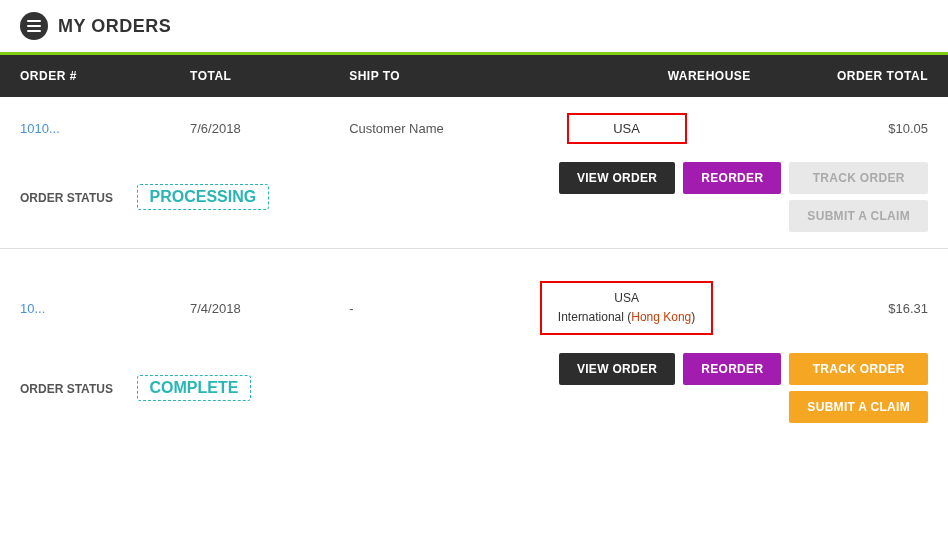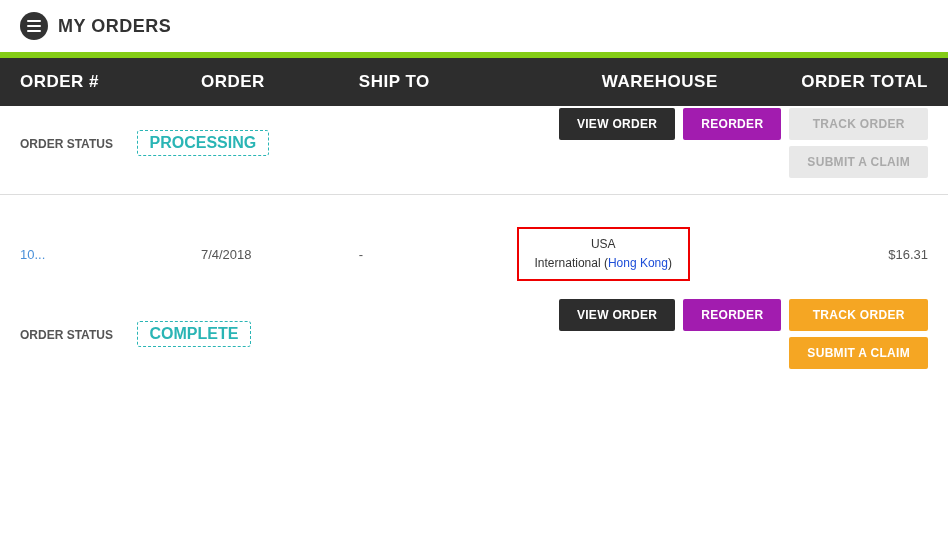--- a/index.html
+++ b/index.html
@@ -7,21 +7,21 @@
       font-family: Arial, sans-serif;
       background: #fff;
       color: #333;
       font-size: 13px;
     }
 
     .page-header {
       display: flex;
       align-items: center;
       padding: 12px 20px;
-      border-bottom: 6px solid #84cc16;
+      border-bottom: 3px solid #84cc16;
     }
 
     .menu-icon {
       width: 28px;
       height: 28px;
       background: #333;
       border-radius: 50%;
       display: flex;
       flex-direction: column;
       align-items: center;
@@ -51,21 +51,21 @@
     }
 
     .orders-table thead tr {
       background: #2d2d2d;
       color: #fff;
     }
 
     .orders-table thead th {
       padding: 14px 20px;
       text-align: left;
-      font-size: 17px;
+      font-size: 12px;
       font-weight: bold;
       letter-spacing: 0.5px;
     }
 
     .orders-table thead th.center {
       text-align: right;
     }
 
     .order-row td {
       padding: 16px 20px;
@@ -104,21 +104,21 @@
       padding: 6px 16px;
       display: inline-block;
       font-size: 12px;
       color: #333;
       text-align: center;
       min-width: 150px;
       line-height: 1.6;
     }
 
     .warehouse-box-multi .highlight {
-      color: #1d4ed8;
+      color: #c2410c;
     }
 
     .order-total {
       color: #555;
       font-size: 13px;
       text-align: right;
     }
 
     .status-row td {
       padding: 2px 20px 16px 20px;
@@ -201,27 +201,34 @@
     <span></span>
     <span></span>
   </div>
   <span class="page-title">MY ORDERS</span>
 </div>
 
 <table class="orders-table">
   <thead>
     <tr>
       <th>ORDER #</th>
-      <th>ORDER</th>
+      <th>TOTAL</th>
       <th>SHIP TO</th>
       <th class="center">WAREHOUSE</th>
       <th class="center">ORDER TOTAL</th>
     </tr>
   </thead>
   <tbody id="orders-body">
+  <tr class="order-row">
+        <td><a class="order-link">1010...</a></td>
+        <td><span class="order-date">7/6/2018</span></td>
+        <td><span class="order-customer">Customer Name</span></td>
+        <td class="warehouse-col"><div class="warehouse-box">USA</div></td>
+        <td class="order-total">$10.05</td>
+      </tr>
       <tr class="status-row">
         <td colspan="2">
     <span class="order-status-label">ORDER STATUS</span>
     <span class="status-badge processing">PROCESSING</span>
   </td>
         <td></td>
         <td colspan="2">
       <div style="display:flex; gap:8px; align-items:flex-start; justify-content:flex-end;">
         <button class="btn btn-dark">VIEW ORDER</button>
         <button class="btn btn-orange">REORDER</button>

